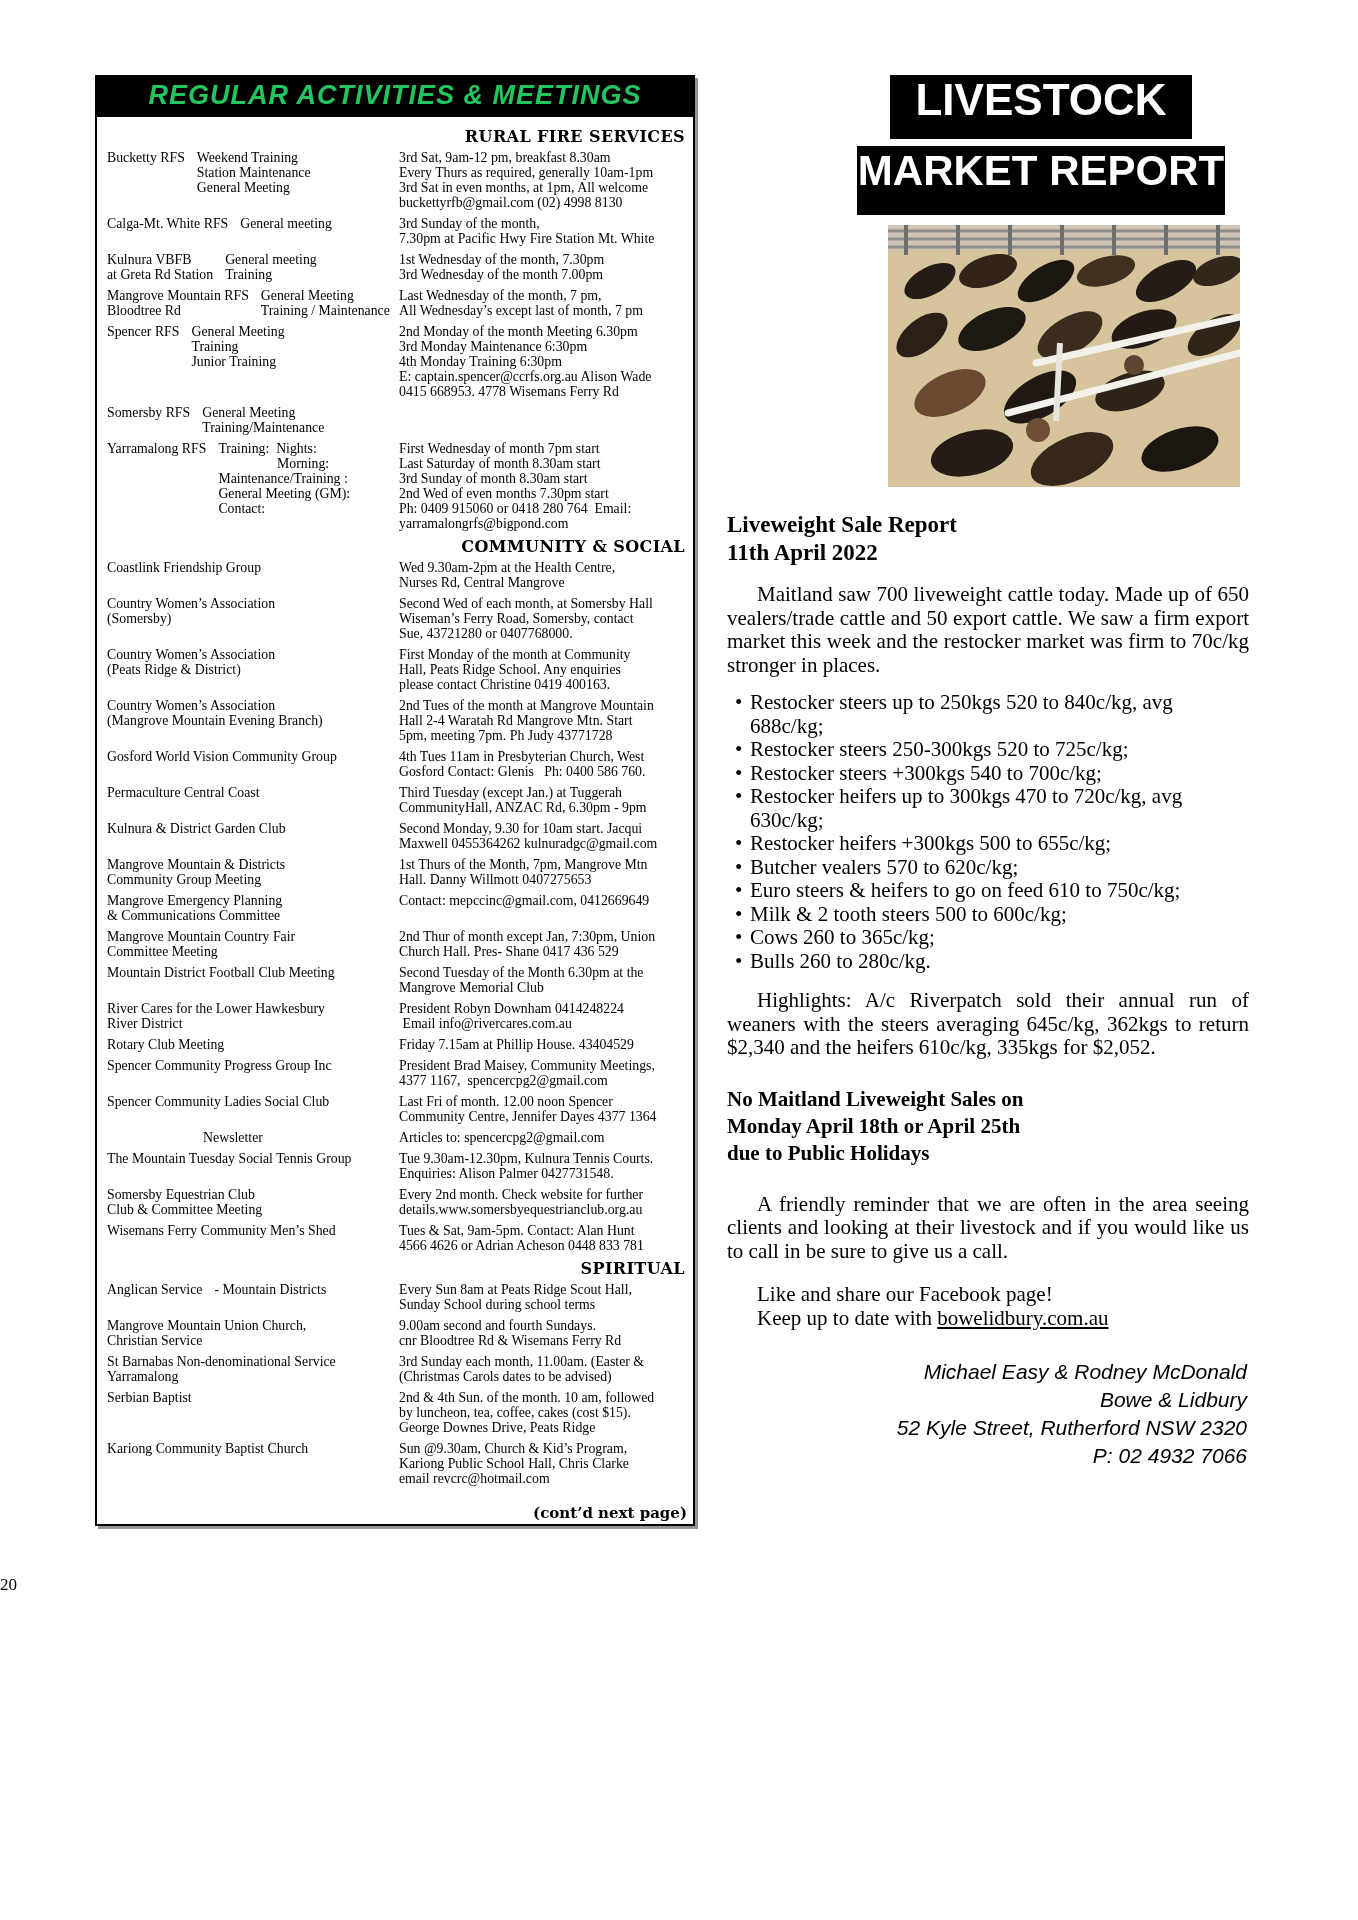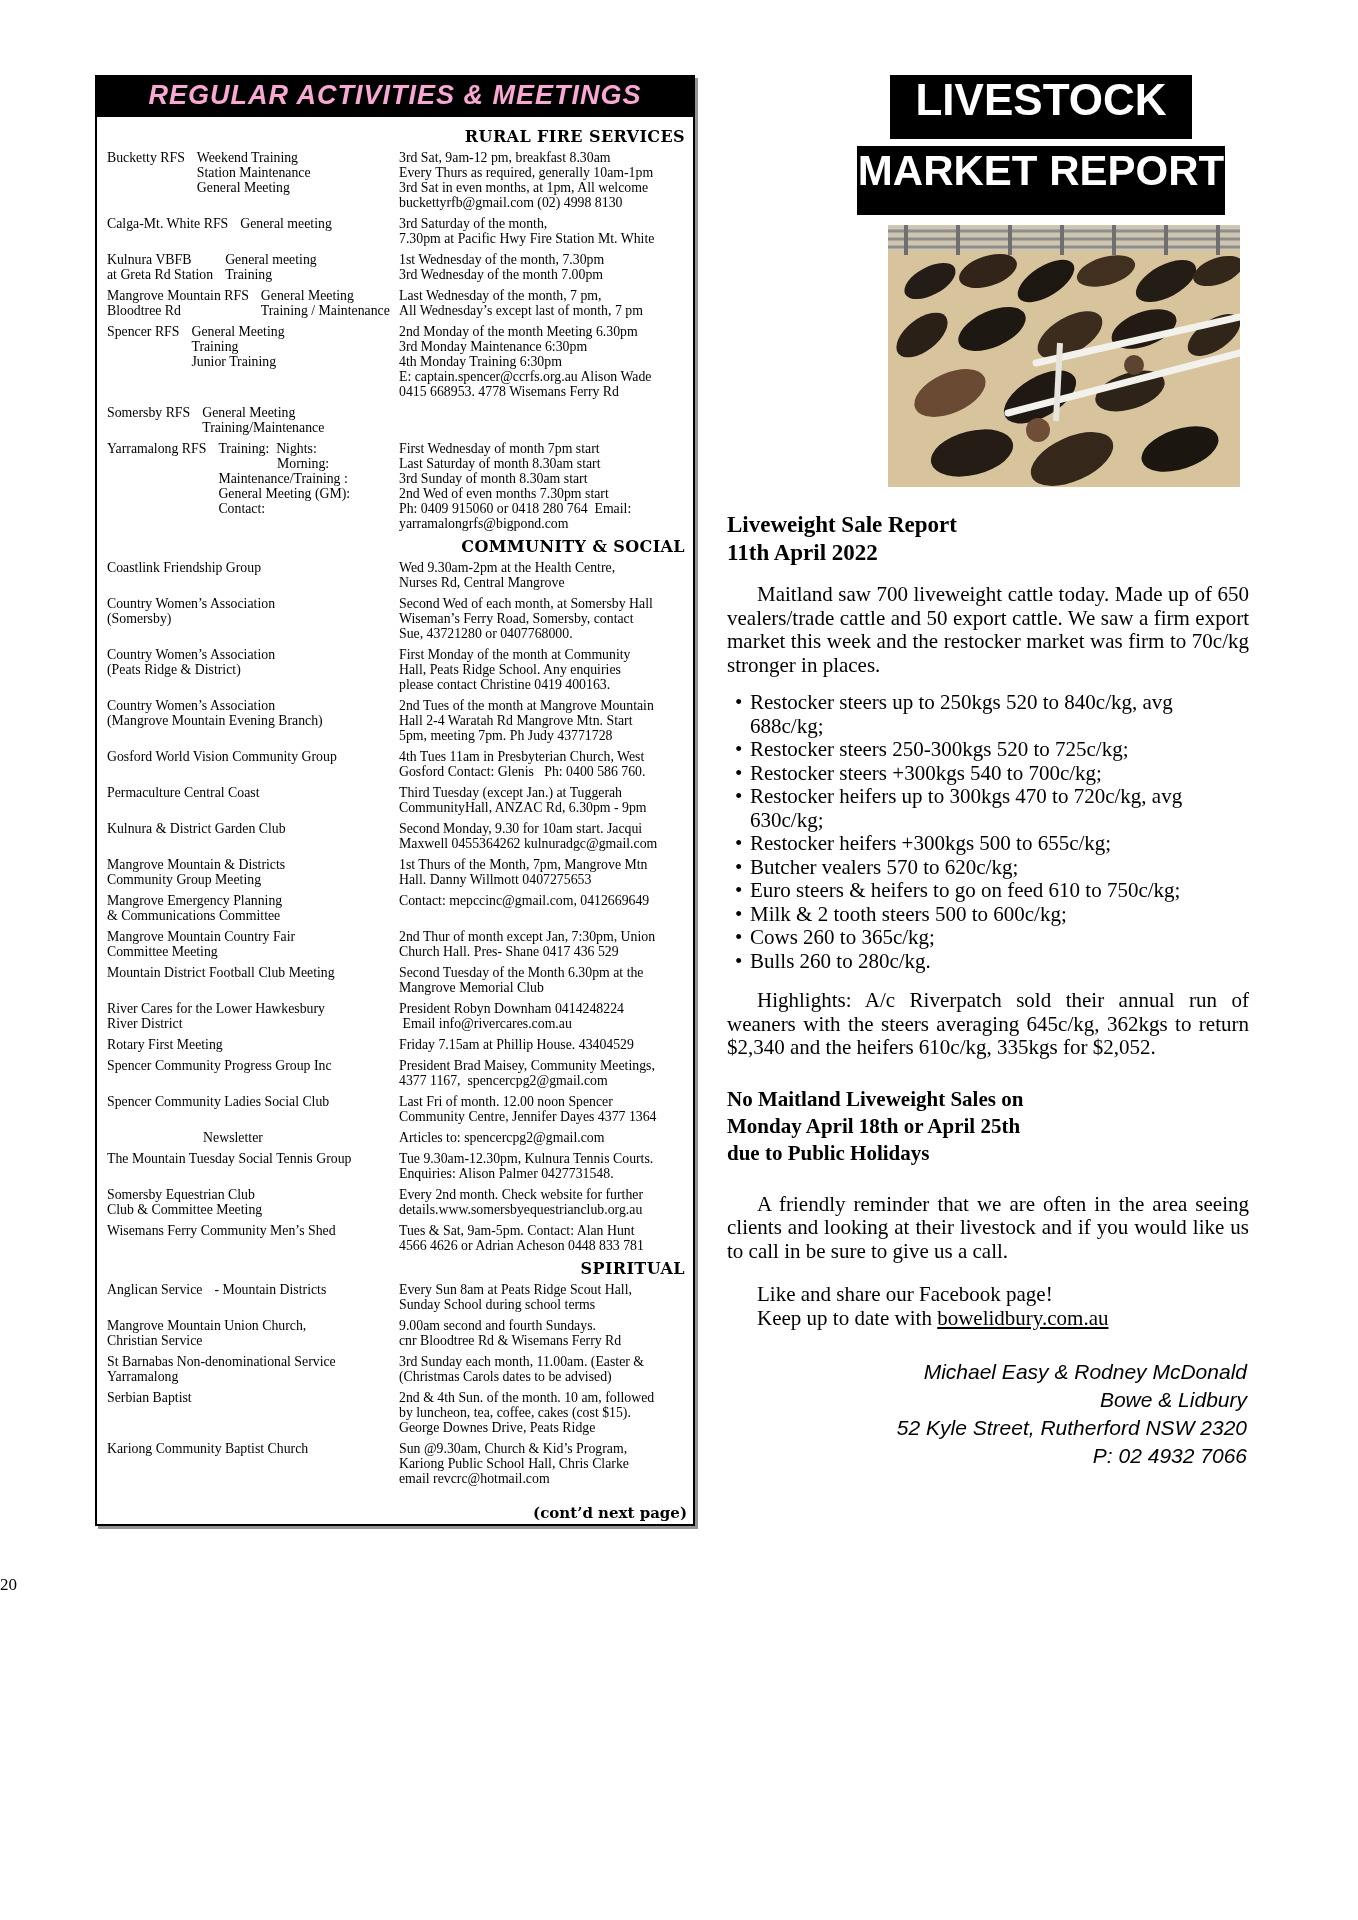--- a/index.html
+++ b/index.html
@@ -6,21 +6,21 @@
   body{
     width:1358px;height:1920px;position:relative;background:#ffffff;color:#000;
     font-family:"Liberation Serif", serif;
   }
   
   .left-box{
     position:absolute;left:95px;top:75px;width:596px;background:#fff;
     border:2px solid #000;box-shadow:3px 3px 0 rgba(60,60,60,.55);
   }
   .left-box-header{
-    background:#000;color:#f9a8d4;text-align:center;
+    background:#000;color:#22c55e;text-align:center;
     font-family:"Liberation Sans", sans-serif;font-weight:bold;font-style:italic;
     font-size:27px;letter-spacing:1px;padding:3px 0 6px;
   }
   .left-box-body{padding:7px 8px 8px 10px;}
   .section-heading{
     font-family:"DejaVu Serif", serif;font-weight:bold;font-size:16px;
     letter-spacing:.4px;margin:3px 0 4px;text-align:right;
   }
   .entry-row{
     display:grid;grid-template-columns:292px 1fr;
@@ -87,21 +87,21 @@
         <div class="cell-right">3rd Sat, 9am-12 pm, breakfast 8.30am
 Every Thurs as required, generally 10am-1pm
 3rd Sat in even months, at 1pm, All welcome
 buckettyrfb@gmail.com (02) 4998 8130</div>
       </div>
       <div class="entry-row">
         <div class="cell-left">
           <span class="org">Calga-Mt. White RFS</span>
           <span class="act">General meeting</span>
         </div>
-        <div class="cell-right">3rd Saturday of the month,
+        <div class="cell-right">3rd Sunday of the month,
 7.30pm at Pacific Hwy Fire Station Mt. White</div>
       </div>
       <div class="entry-row">
         <div class="cell-left">
           <span class="org">Kulnura VBFB
 at Greta Rd Station</span>
           <span class="act">General meeting
 Training</span>
         </div>
         <div class="cell-right">1st Wednesday of the month, 7.30pm
@@ -242,21 +242,21 @@
       <div class="entry-row">
         <div class="cell-left">
           <span class="org">River Cares for the Lower Hawkesbury
 River District</span>
         </div>
         <div class="cell-right">President Robyn Downham 0414248224
  Email info@rivercares.com.au</div>
       </div>
       <div class="entry-row">
         <div class="cell-left">
-          <span class="org">Rotary First Meeting</span>
+          <span class="org">Rotary Club Meeting</span>
         </div>
         <div class="cell-right">Friday 7.15am at Phillip House. 43404529</div>
       </div>
       <div class="entry-row">
         <div class="cell-left">
           <span class="org">Spencer Community Progress Group Inc</span>
         </div>
         <div class="cell-right">President Brad Maisey, Community Meetings,
 4377 1167,  spencercpg2@gmail.com</div>
       </div>

